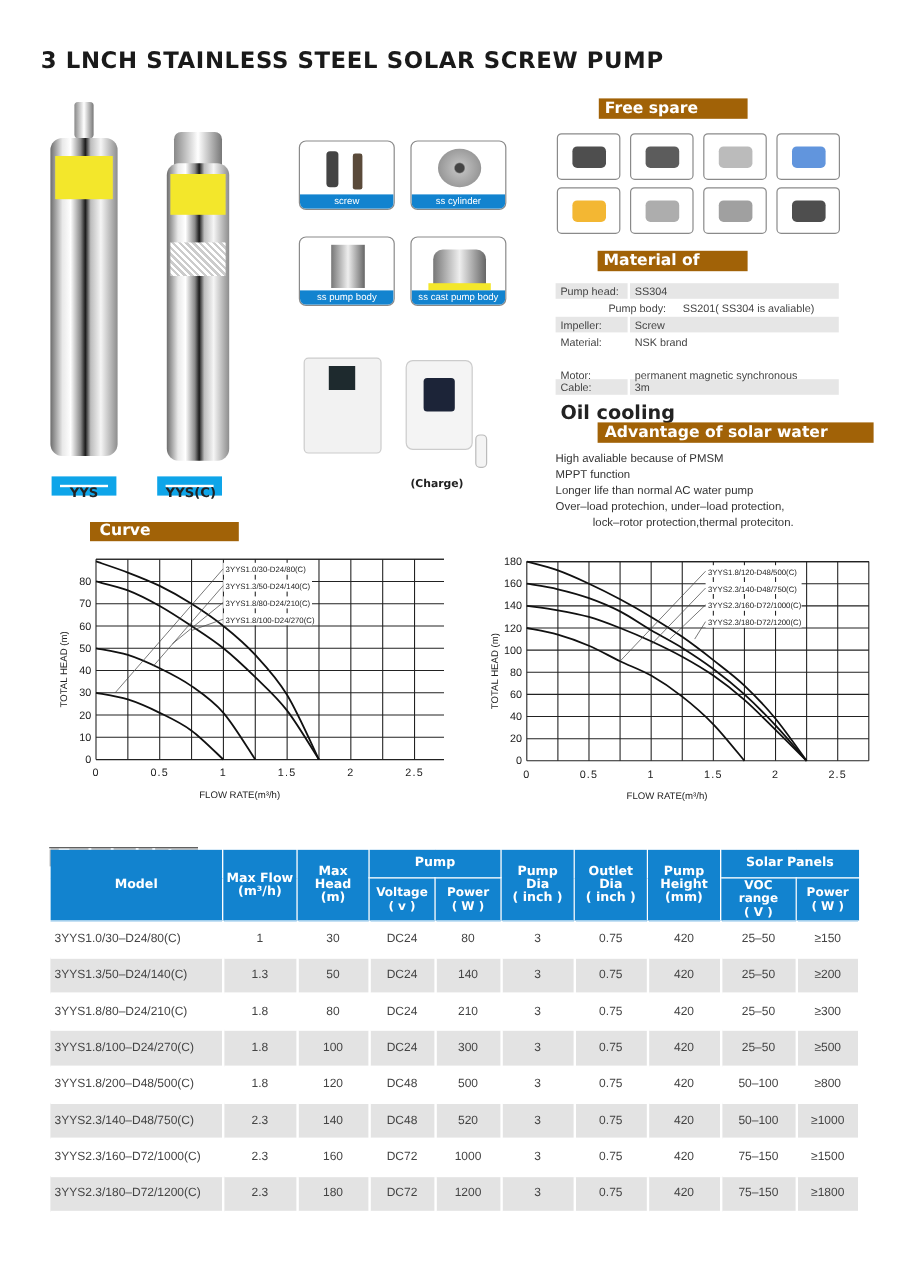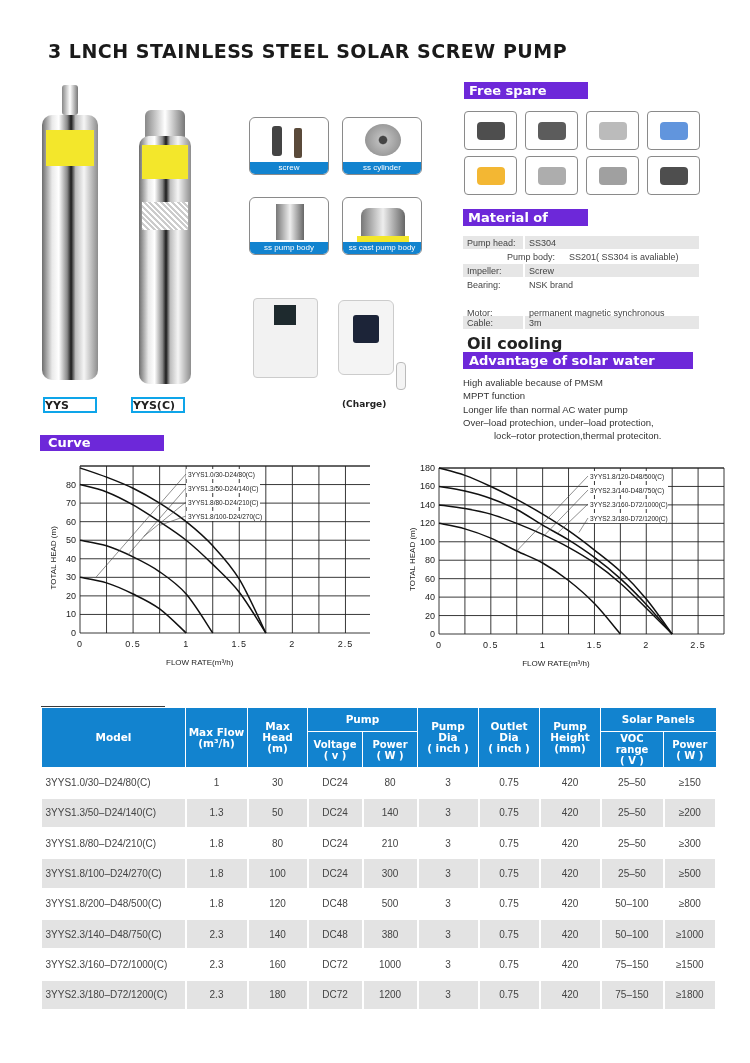--- a/index.html
+++ b/index.html
@@ -1,24 +1,24 @@
 <!DOCTYPE html>
 <html><head>
 <meta charset="utf-8">
 <style>
   * { box-sizing: border-box; margin: 0; padding: 0; }
   body { width: 750px; height: 1063px; background: #ffffff; font-family: "Liberation Sans", "DejaVu Sans", sans-serif; color: #222; position: relative; overflow: hidden; }
   .abs { position: absolute; }
-  .title { left: 48px; top: 40px; font-size: 19px; font-weight: bold; letter-spacing: 0.5px; color: #1a1a1a; font-family: "DejaVu Sans", sans-serif; }
-  .blue-tag { background: #6d28d9; color: #fff; font-weight: bold; font-family: "DejaVu Sans", sans-serif; }
+  .title { left: 34px; top: 40px; font-size: 19px; font-weight: bold; letter-spacing: 0.5px; color: #1a1a1a; font-family: "DejaVu Sans", sans-serif; }
+  .blue-tag { background: #a16207; color: #fff; font-weight: bold; font-family: "DejaVu Sans", sans-serif; margin-left: 35px; }
   .dark-tag { background: #3a3a3a; color: #fff; font-weight: bold; font-family: "DejaVu Sans", sans-serif; }
 
   
   .pump { position: absolute; border-radius: 10px; background: linear-gradient(90deg, #6d6d6d 0%, #e9e9e9 18%, #ffffff 30%, #8a8a8a 45%, #1b1b1b 52%, #bdbdbd 60%, #f5f5f5 75%, #8d8d8d 100%); }
-  .pump-label-box { position: absolute; width: 54px; height: 16px; border: 2px solid #0ea5e9; font-size: 11px; font-weight: bold; line-height: 14px; font-family: "DejaVu Sans", sans-serif; }
+  .pump-label-box { position: absolute; width: 54px; height: 16px; border: 7px solid #0ea5e9; font-size: 11px; font-weight: bold; text-align: center; line-height: 14px; font-family: "DejaVu Sans", sans-serif; }
   .sticker { position: absolute; background: #f3e72b; }
 
   
   .part { position: absolute; width: 80px; height: 58px; border: 1px solid #8a8a8a; border-radius: 6px; overflow: hidden; background: #fff; }
   .part .cap { position: absolute; left: 0; right: 0; bottom: 0; height: 12px; background: #1283cf; color: #fff; font-size: 8px; text-align: center; line-height: 12px; }
 
   .spare { position: absolute; width: 53px; height: 39px; border: 1px solid #8a8a8a; border-radius: 4px; background: #fff; overflow: hidden; }
 
   
   .mat-row { position: absolute; left: 463px; width: 236px; height: 14px; font-size: 9px; color: #444; line-height: 14px; }
@@ -121,21 +121,21 @@
     </div>
     <div class="mat-row" style="top: 250px; margin-left: 40px;">
       <div class="k">Pump body:</div>
       <div class="v">SS201( SS304 is avaliable)</div>
     </div>
     <div class="mat-row shade" style="top: 264px;">
       <div class="k">Impeller:</div>
       <div class="v">Screw</div>
     </div>
     <div class="mat-row" style="top: 278px;">
-      <div class="k">Bearing:</div>
+      <div class="k">Material:</div>
       <div class="v">NSK brand</div>
     </div>
     <div class="mat-row shade" style="top: 292px; margin-top: 24px;">
       <div class="k">Cable:</div>
       <div class="v">3m</div>
     </div>
     <div class="mat-row" style="top: 306px;">
       <div class="k">Motor:</div>
       <div class="v">permanent magnetic synchronous</div>
     </div>
@@ -351,21 +351,21 @@
         <td>0.75</td>
         <td>420</td>
         <td>50–100</td>
         <td>≥800</td>
       </tr>
       <tr class="shade">
         <td class="model">3YYS2.3/140–D48/750(C)</td>
         <td>2.3</td>
         <td>140</td>
         <td>DC48</td>
-        <td>380</td>
+        <td>520</td>
         <td>3</td>
         <td>0.75</td>
         <td>420</td>
         <td>50–100</td>
         <td>≥1000</td>
       </tr>
       <tr>
         <td class="model">3YYS2.3/160–D72/1000(C)</td>
         <td>2.3</td>
         <td>160</td>

